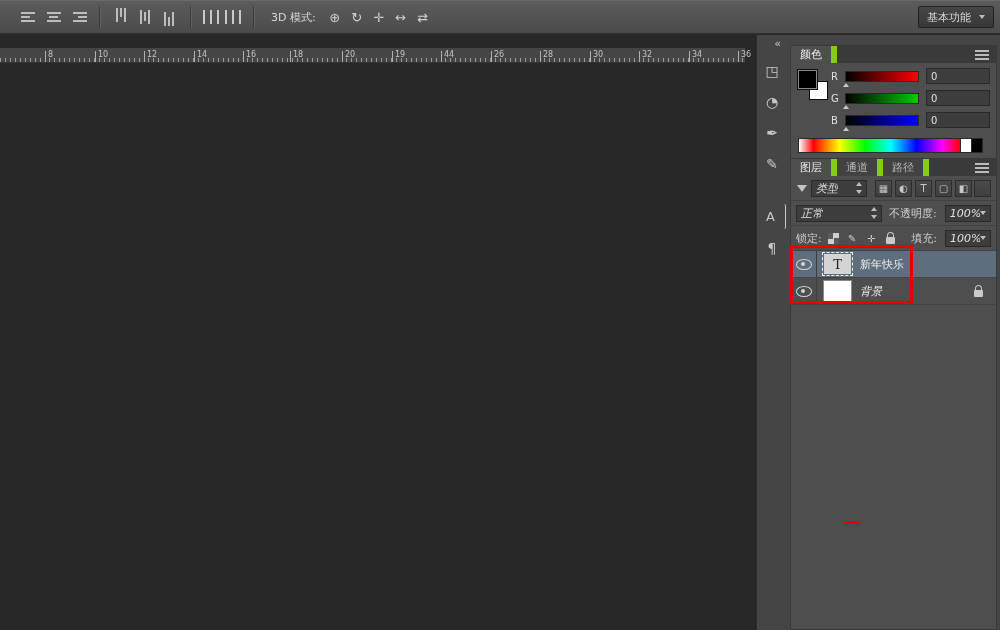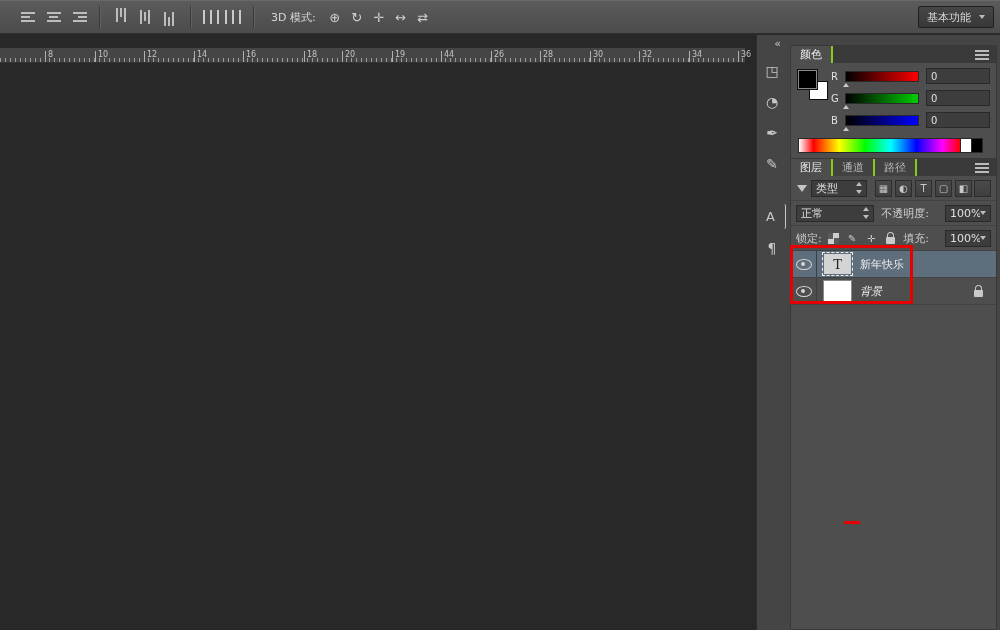--- a/index.html
+++ b/index.html
@@ -52,21 +52,21 @@
   .dock-ic{width:25px;height:25px;display:flex;align-items:center;justify-content:center;
       color:#c8c8c8;font-size:14px;border-radius:2px;margin-bottom:6px;}
   .dock-ic.gap{margin-top:22px;}
   .char-ic{border-right:1px solid #c8c8c8;padding-right:2px;line-height:12px;font-size:13px;}
 
   
   .dock{position:absolute;left:787px;top:35px;right:0;bottom:0;background:#454545;}
   .panel{position:absolute;left:3px;right:3px;background:#4e4e4e;border:1px solid #393939;box-sizing:border-box;}
   .panel-tabbar{height:17px;background:#3a3a3a;display:flex;align-items:stretch;overflow:hidden;}
   .ptab{display:flex;align-items:center;padding:0 9px;font-size:11px;color:#b5b5b5;
-        background:#424242;border-right:2px solid #84cc16;cursor:default;}
+        background:#424242;border-right:6px solid #84cc16;cursor:default;}
   .ptab.active{background:#4e4e4e;color:#ececec;}
   .pmenu{width:16px;height:10px;margin:auto 5px auto auto;flex:none;
      background-image:linear-gradient(#bbb 0 0),linear-gradient(#bbb 0 0),linear-gradient(#bbb 0 0);
      background-size:14px 2px,14px 2px,14px 2px;background-position:0 0,0 4px,0 8px;background-repeat:no-repeat;}
 
   
   .color-panel{top:10px;height:118px;}
   .cp-body{position:relative;height:99px;}
   .swatches{position:absolute;left:7px;top:7px;width:32px;height:32px;}
   .bg-sw{position:absolute;left:11px;top:11px;width:17px;height:17px;background:#fff;border:1px solid #0d0d0d;}
@@ -88,25 +88,25 @@
   .rainbow{flex:1;background:linear-gradient(90deg,#ffffff 0%,#ff0000 9%,#ffff00 25%,#00ff00 41%,
       #00ffff 57%,#0000ff 73%,#ff00ff 89%,#ff0000 100%);}
   .wsw{width:10px;background:#fff;border-left:1px solid #292929;}
   .bsw{width:10px;background:#000;border-left:1px solid #292929;}
 
   
   .layers-panel{top:123px;bottom:0;}
   .lrow{display:flex;align-items:center;height:24px;padding:0 5px;border-bottom:1px solid #424242;}
   .dd{display:flex;align-items:center;height:17px;background:#3d3d3d;border:1px solid #292929;
       font-size:11px;color:#e0e0e0;padding:0 4px;box-sizing:border-box;}
-  .dd .txt{white-space:nowrap;overflow:hidden;}
+  .dd .txt{white-space:nowrap;overflow:hidden;font-style:italic;}
   .spin{display:flex;flex-direction:column;margin-left:auto;padding-left:4px;}
   .type-dd{width:56px;margin-right:5px;}
   .blend-dd{width:86px;margin-right:7px;}
-  .val-dd{width:46px;margin-left:16px;justify-content:space-between;}
+  .val-dd{width:46px;margin-left:8px;justify-content:space-between;}
   .val-dd .tri-d{margin-left:auto;}
   .funnel{width:0;height:0;border:5px solid transparent;border-top:7px solid #c5c5c5;
       margin:5px 4px 0 1px;flex:none;}
   .fic{width:17px;height:17px;margin-left:3px;background:linear-gradient(#4a4a4a,#3f3f3f);
       border:1px solid #2d2d2d;color:#c9c9c9;font-size:10px;display:flex;align-items:center;
       justify-content:center;box-sizing:border-box;}
   .fic.toggle{margin-left:auto;}
   .plabel{font-size:11px;color:#d0d0d0;white-space:nowrap;}
   .lk{width:15px;height:15px;margin-left:4px;display:flex;align-items:center;justify-content:center;
       color:#c9c9c9;font-size:10px;}
@@ -165,21 +165,21 @@
     </div>
   </div>
 
   <div class="work-area">
     <div class="ruler">
       <span class="rn" style="left:45px">8</span>
       <span class="rn" style="left:95px">10</span>
       <span class="rn" style="left:144px">12</span>
       <span class="rn" style="left:194px">14</span>
       <span class="rn" style="left:243px">16</span>
-      <span class="rn" style="left:304px">18</span>
+      <span class="rn" style="left:290px">18</span>
       <span class="rn" style="left:342px">20</span>
       <span class="rn" style="left:392px">19</span>
       <span class="rn" style="left:441px">44</span>
       <span class="rn" style="left:491px">26</span>
       <span class="rn" style="left:540px">28</span>
       <span class="rn" style="left:590px">30</span>
       <span class="rn" style="left:639px">32</span>
       <span class="rn" style="left:689px">34</span>
       <span class="rn" style="left:738px">36</span>
     </div>

